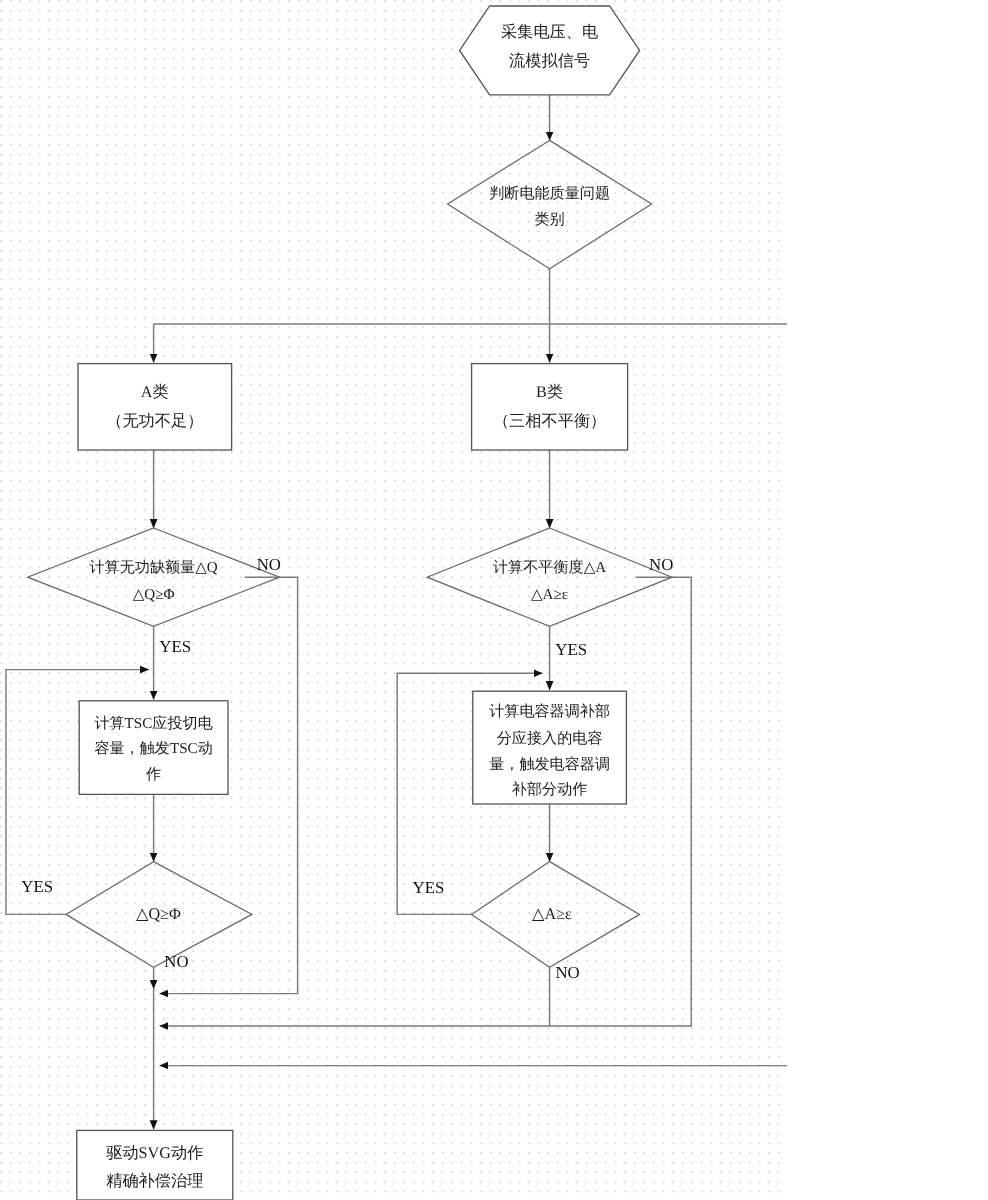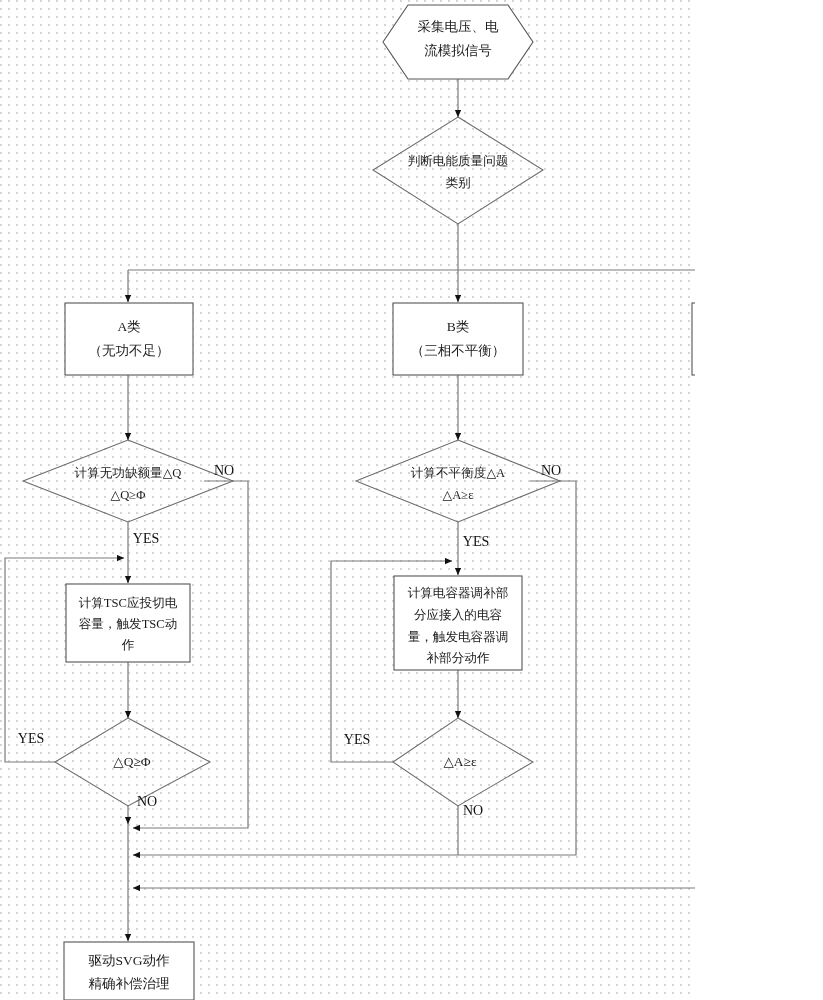--- a/index.html
+++ b/index.html
@@ -11,21 +11,20 @@
     position: relative;
     width: 656px;
     height: 1000px;
     background: #ffffff;
     
     background-image:
       radial-gradient(circle at 1px 1px, rgba(110,110,110,0.30) 0.7px, rgba(255,255,255,0) 0.9px);
     background-size: 8px 8px;
     overflow: hidden;
     font-family: "Liberation Serif", "DejaVu Serif", serif;
-    padding-left: 39px;
   }
   #flow-svg {
     position: absolute;
     left: 0;
     top: 0;
     width: 823px;
     height: 1000px;
   }
   .node-shape {
     fill: #ffffff;

